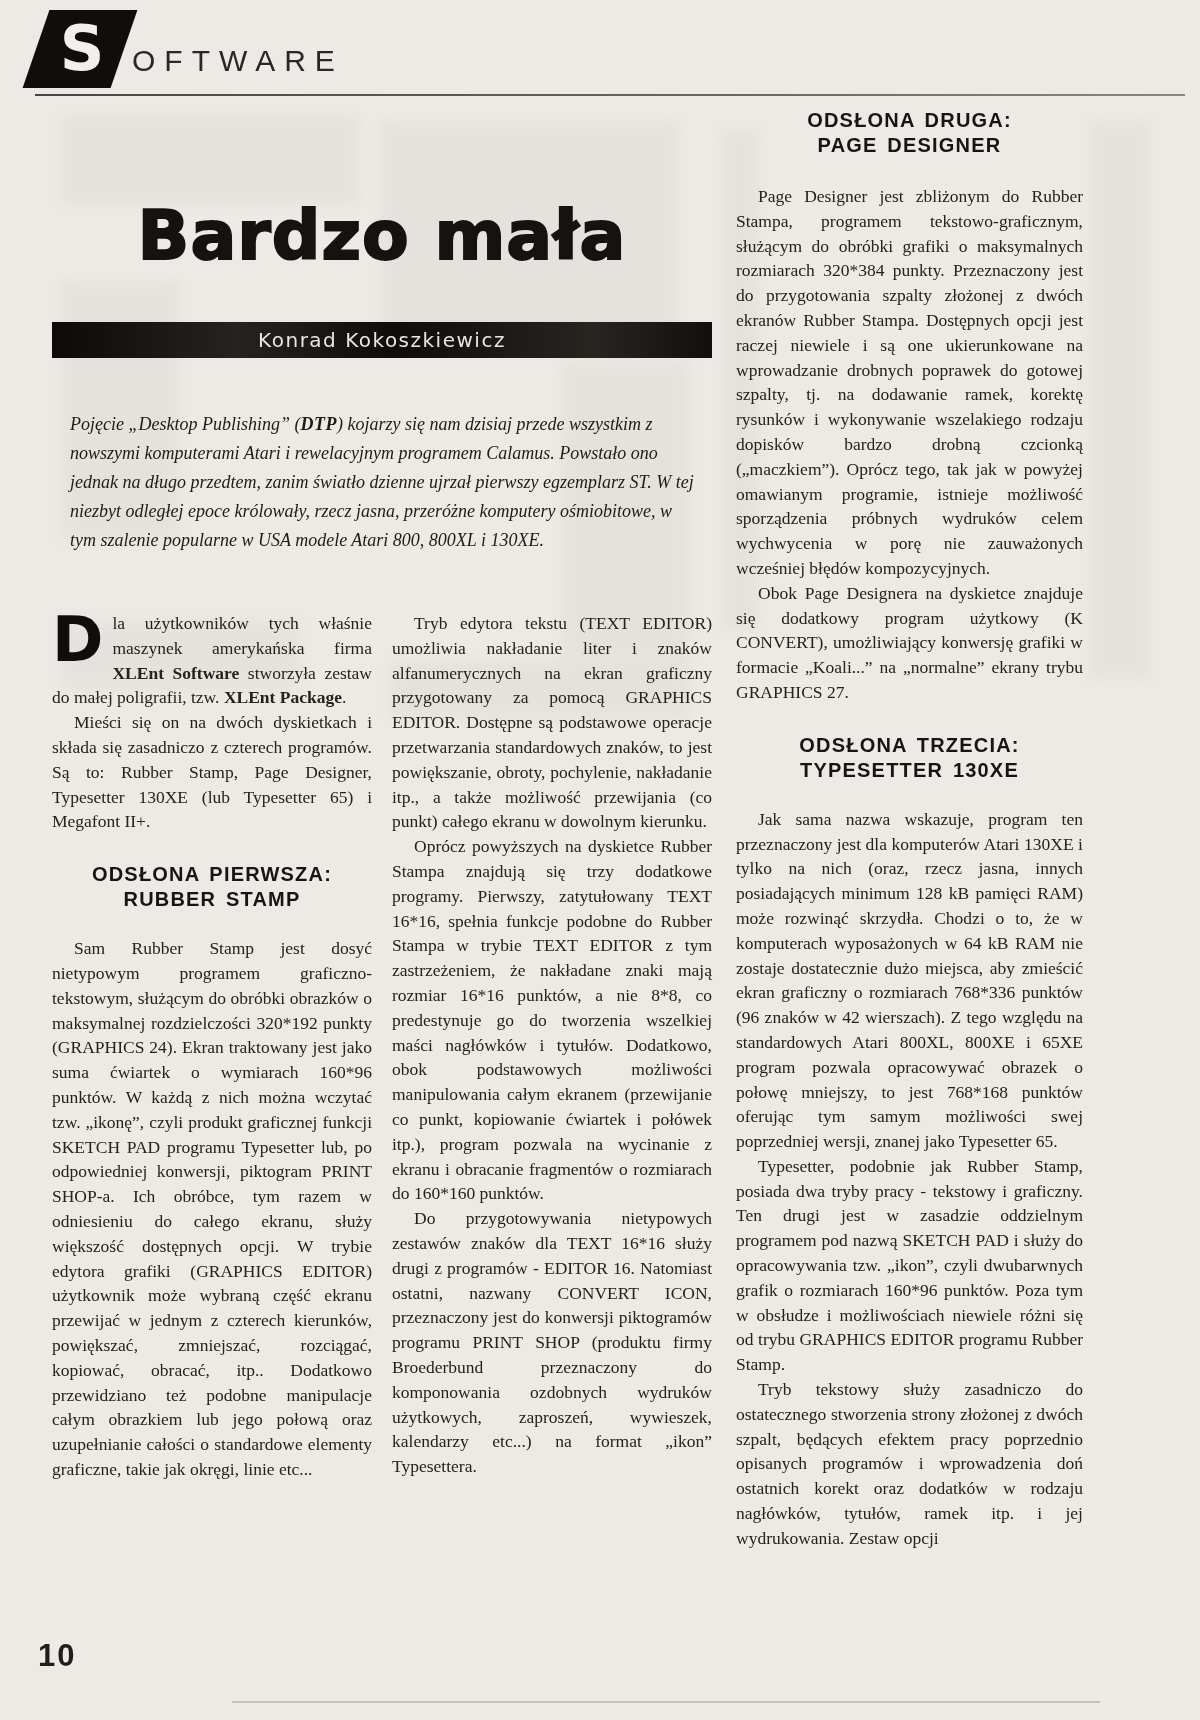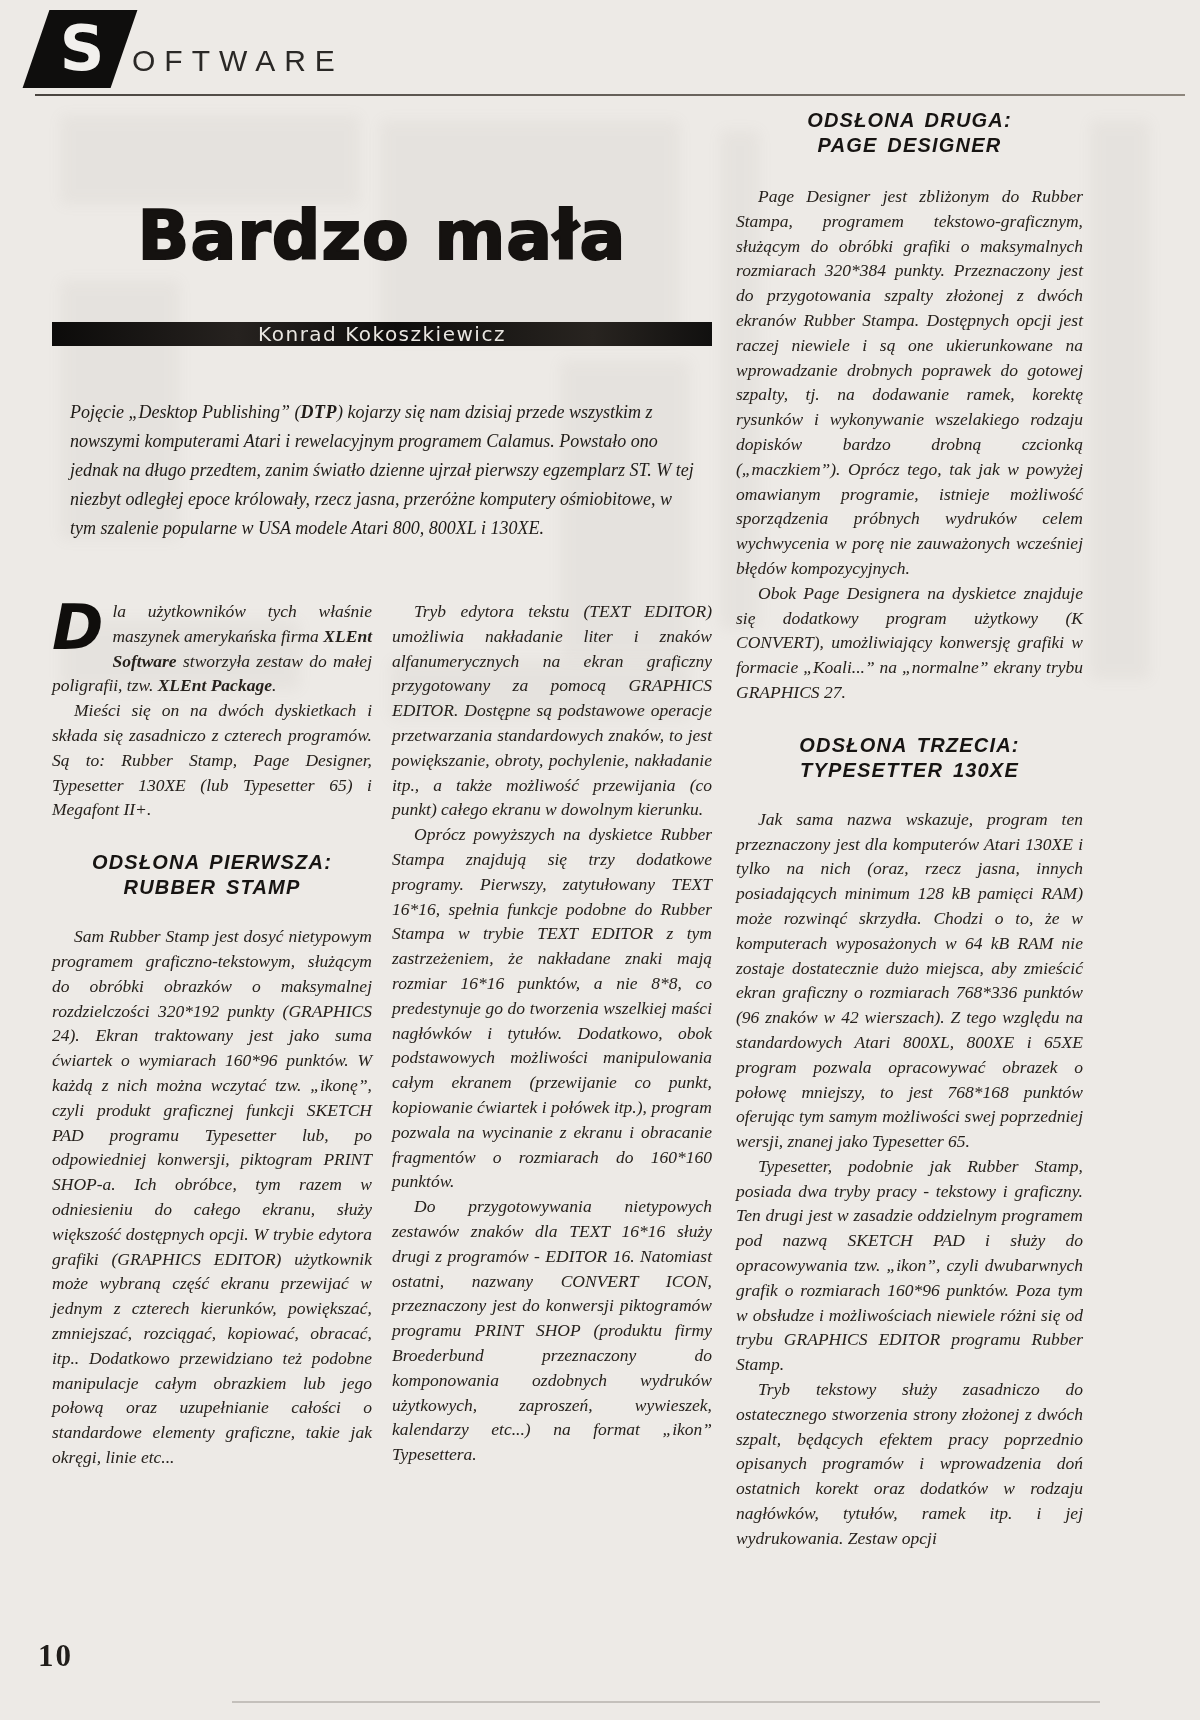--- a/index.html
+++ b/index.html
@@ -18,43 +18,43 @@
   .section-title { position:absolute; left:132px; top:44px;
     font-family:"Liberation Sans",sans-serif; font-size:30px; letter-spacing:9px; color:#2a2826; }
   .masthead-rule { position:absolute; left:35px; top:94px; width:1150px; height:2px;
     background:linear-gradient(90deg,#4a4540,#6b655e 60%,#8d867d); }
 
   
   .left-area { position:absolute; left:40px; top:100px; width:660px; height:1570px;margin-left:12px; }
   .article-title { margin:96px 0 0; text-align:center;
     font-family:"DejaVu Sans",sans-serif; font-weight:bold; font-size:68px; line-height:80px;
     letter-spacing:1px; color:#151210; -webkit-text-stroke:2px #151210; }
-  .byline-bar { margin:46px 0 0; height:24px; display:flex; align-items:center; justify-content:center;
+  .byline-bar { margin:46px 0 0; height:36px; display:flex; align-items:center; justify-content:center;
     background:linear-gradient(90deg,#0c0b0a,#26221f 28%,#0e0d0c 52%,#282420 82%,#11100f); }
   .byline-text { font-family:"DejaVu Sans",sans-serif; font-size:20px; letter-spacing:1.5px; color:#e9e6e1; }
   .lead { margin:52px 12px 0 18px; font-style:italic; font-size:18px; line-height:29px; color:#1f1b17; }
   .lead b { letter-spacing:.5px; }
 
   .cols { display:flex; gap:20px; margin-top:56px; }
   .bodycol { flex:1; min-width:0; }
 
   
-  .bodycol, .col3 { font-size:17.5px; line-height:24.8px; text-align:justify; color:#26211c;font-style:italic; }
+  .bodycol, .col3 { font-size:17.5px; line-height:24.8px; text-align:justify; color:#26211c; }
   p.body-para { margin:0; }
   p.indent { text-indent:22px; }
   .col-heading { font-family:"Liberation Sans",sans-serif; font-weight:bold; font-size:20px; line-height:25px;
     text-align:center; white-space:pre-line; letter-spacing:1.2px; word-spacing:3px; margin:28px 0 24px; color:#171412; }
   .dropcap { float:left; font-family:"DejaVu Sans",sans-serif; font-weight:bold;
     font-size:62px; line-height:47px; padding:5px 9px 0 0; color:#100e0c; }
 
   .col3 { position:absolute; left:736px; top:108px; width:347px; }
   .col3 .col-heading.first { margin-top:0; margin-bottom:26px; }
 
   .page-number { position:absolute; left:38px; top:1638px;
-    font-family:Liberation Serif, serif; font-size:31px; font-weight:bold; letter-spacing:2px; color:#201d1a; }
+    font-family:Liberation Sans, sans-serif; font-size:31px; font-weight:bold; letter-spacing:2px; color:#201d1a; }
   .bottom-rule { position:absolute; left:232px; top:1701px; width:868px; height:2px; background:rgba(110,104,96,.32); }
 </style>
 </head>
 <body>
 
 <div class="page">
 
   <div class="ghost" style="left:60px;top:115px;width:300px;height:90px;"></div>
   <div class="ghost" style="left:380px;top:120px;width:300px;height:220px;"></div>
   <div class="ghost" style="left:60px;top:280px;width:120px;height:260px;"></div>

